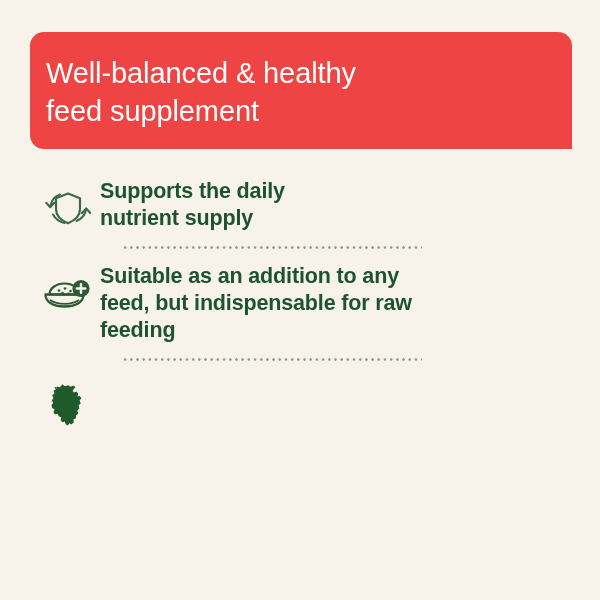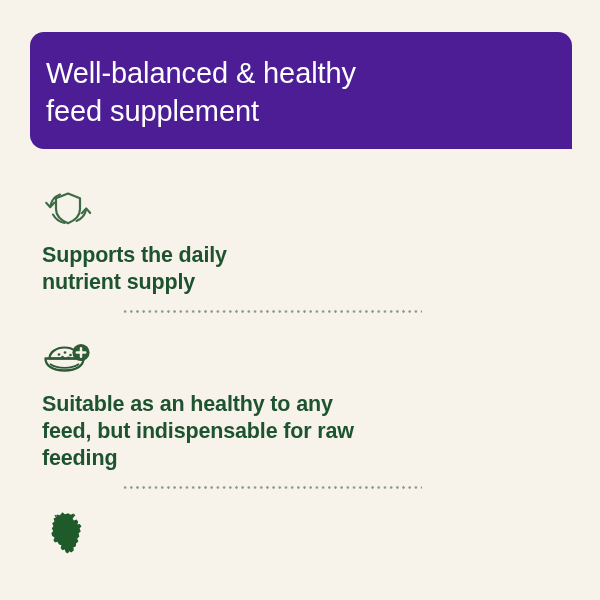--- a/index.html
+++ b/index.html
@@ -15,21 +15,21 @@
     position: relative;
   }
 
   
   #header-banner {
     position: absolute;
     left: 30px;
     top: 32px;
     width: 542px;
     height: 117px;
-    background: #4c1d95;
+    background: #ef4444;
     border-radius: 14px 14px 0 14px;
     box-sizing: border-box;
     padding: 22px 30px 0 16px;
   }
   #header-title {
     color: #ffffff;
     font-size: 29px;
     line-height: 38px;
     font-weight: 400;
     letter-spacing: -0.1px;
@@ -41,21 +41,20 @@
   #feature-list {
     position: absolute;
     left: 0;
     top: 178px;
     width: 600px;
   }
   .feature-row {
     display: flex;
     align-items: flex-start;
     padding-left: 42px;
-    flex-direction: column;
   }
   .feature-icon {
     width: 58px;
     flex: 0 0 58px;
     display: flex;
     align-items: flex-start;
     justify-content: flex-start;
     padding-top: 6px;
   }
   .feature-text {
@@ -113,21 +112,21 @@
         <circle cx="23" cy="19.5" r="1.35" fill="#2d5a35"></circle>
         <circle cx="28.5" cy="22" r="1.35" fill="#2d5a35"></circle>
         <circle cx="20.5" cy="24" r="1.35" fill="#2d5a35"></circle>
         <circle cx="26.5" cy="24.8" r="1.35" fill="#2d5a35"></circle>
         <path d="M3.5 25.5 H41.5 C41.5 32.2 35.2 37.5 22.5 37.5 C9.8 37.5 3.5 32.2 3.5 25.5 Z" stroke="#2d5a35" stroke-width="2.3" stroke-linejoin="round" fill="none"></path>
         <path d="M8.5 31.2 C12 33.6 17 34.8 22.5 34.8 C28 34.8 33 33.6 36.5 31.2" stroke="#2d5a35" stroke-width="1.7" stroke-linecap="round" fill="none"></path>
         <circle cx="39" cy="19.5" r="8.6" fill="#2d5a35"></circle>
         <path d="M39 15.3 V23.7 M34.8 19.5 H43.2" stroke="#f7f3ea" stroke-width="2.5" stroke-linecap="round"></path>
       </svg>
     </div>
-    <div class="feature-text">Suitable as an healthy to any
+    <div class="feature-text">Suitable as an addition to any
 feed, but indispensable for raw
 feeding</div>
   </div>
 
   <div class="divider-dots"></div>
 
   <div class="feature-row">
     <div class="feature-icon">
       <svg width="52" height="52" viewBox="0 0 52 52" fill="none" xmlns="http://www.w3.org/2000/svg">
         <path d="M20.5 3.2 L22.8 5.2 L26.2 4.2 L28.6 5.8 L31.5 4.6 L32.2 7.4 L30.6 9.6 L31.8 11.4 L34.6 10.6 L36.2 12.8 L35.4 15.4 L37.8 15.0 L39.4 17.2 L37.6 19.6 L38.8 22.4 L36.6 24.2 L37.4 27.6 L35.2 29.4 L36.4 32.6 L34.2 34.2 L33.8 37.4 L31.4 38.2 L31.8 41.6 L29.2 43.6 L27.4 42.2 L25.8 44.6 L23.6 43.2 L22.8 40.4 L20.4 41.2 L18.6 39.0 L19.4 36.2 L17.0 35.4 L15.4 32.8 L13.0 33.4 L11.4 31.2 L12.6 28.4 L10.2 27.0 L9.4 24.2 L11.2 22.0 L9.8 19.4 L11.4 17.0 L10.2 14.2 L12.4 12.4 L11.6 9.6 L14.0 8.2 L15.2 5.6 L17.8 6.2 Z" fill="#1f5a2a"></path>

